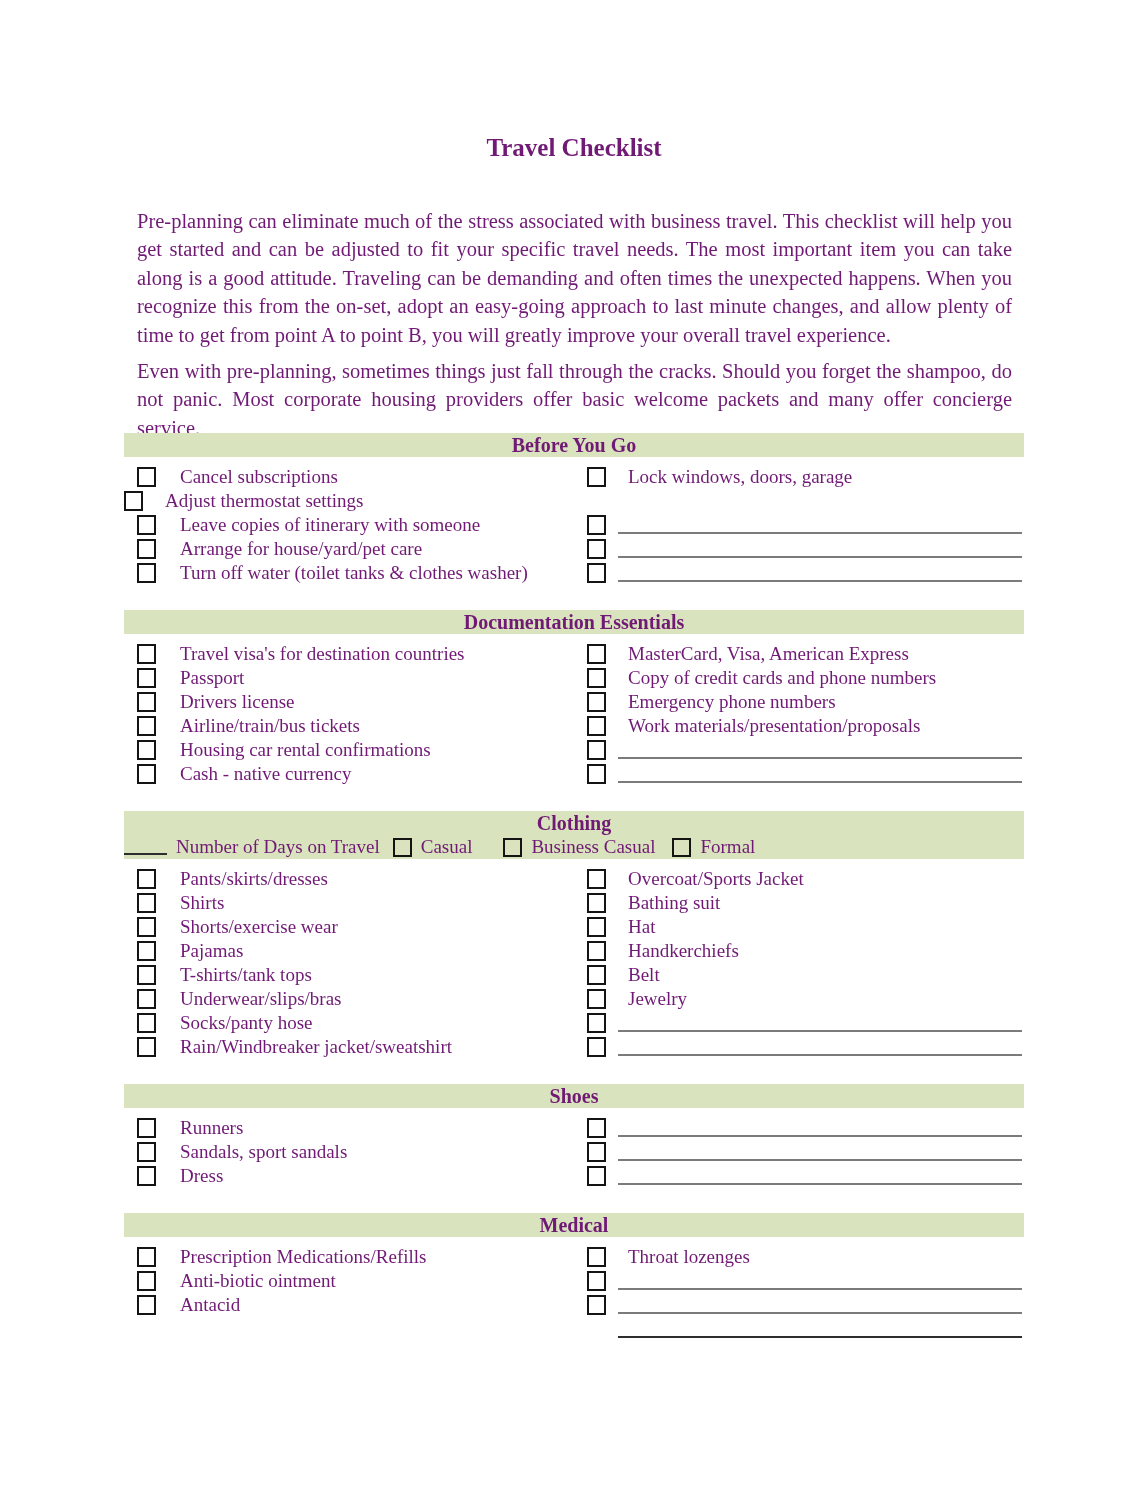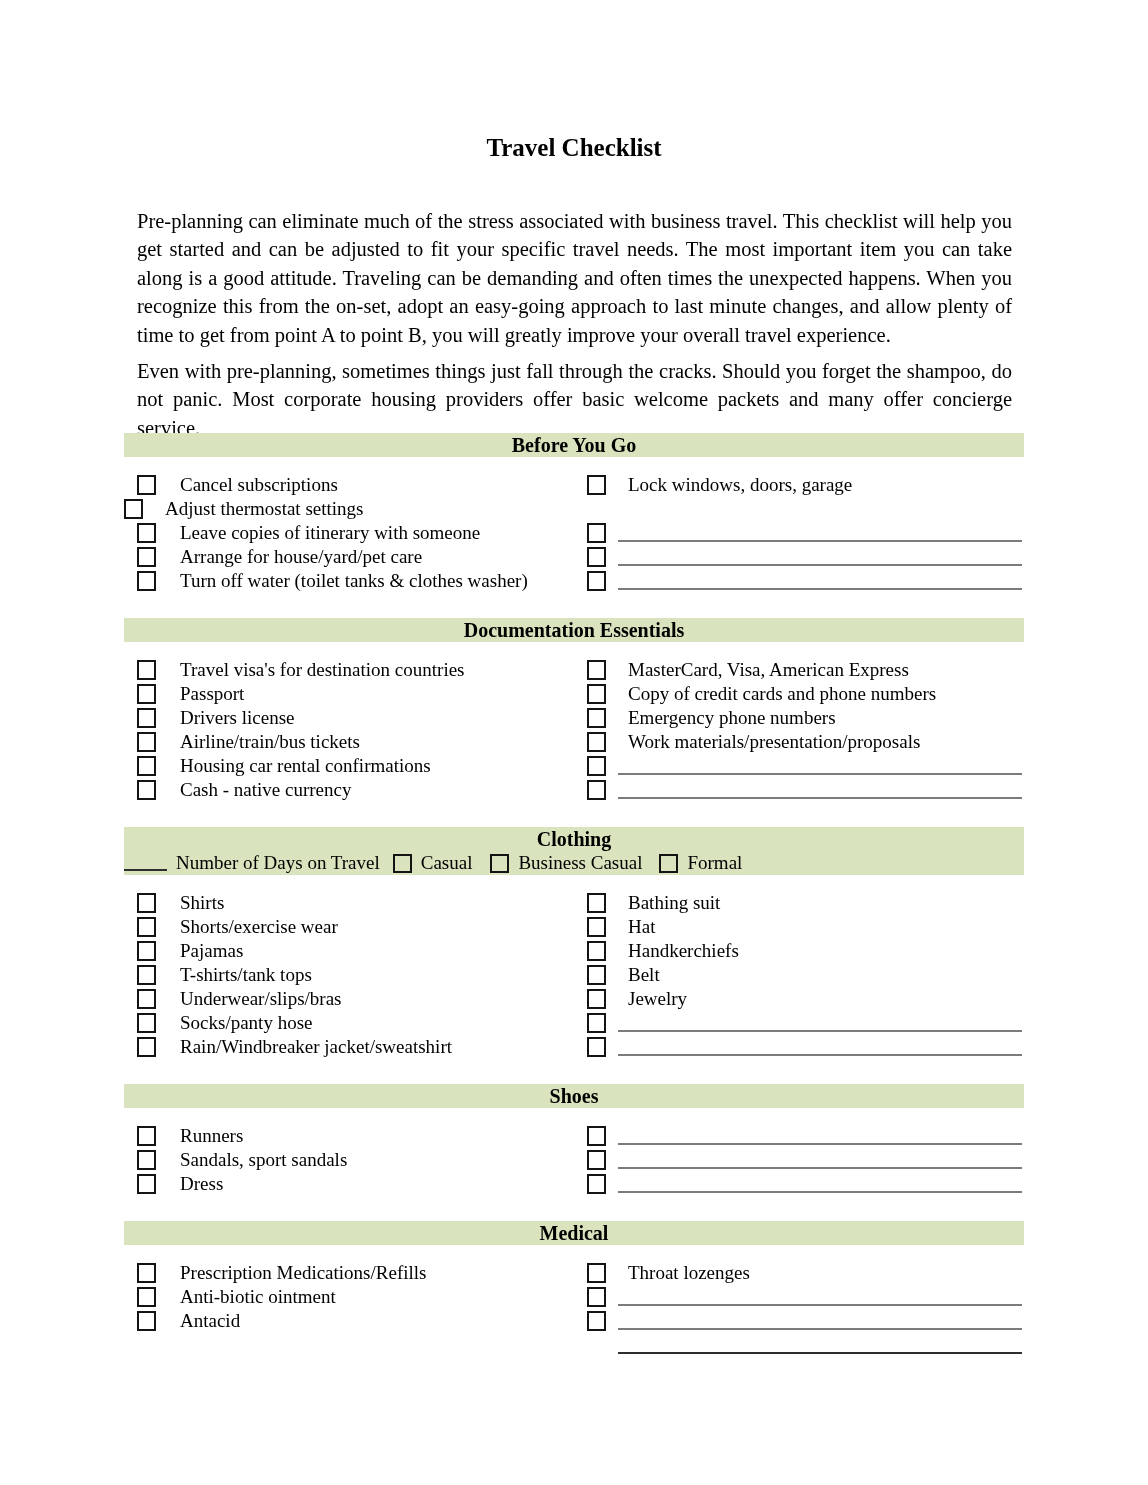--- a/index.html
+++ b/index.html
@@ -2,21 +2,21 @@
 <html style="--header-bg: #d9e3bd;"><head>
 <meta charset="utf-8">
 <style>
   html,body { margin:0; padding:0; background:#e8e8e8; }
   .page {
     position:relative;
     width:1148px; height:1485px;
     margin:0 auto;
     background:#ffffff;
     font-family:"Liberation Serif", serif;
-    color:#000000;
+    color:#701a75;
     overflow:hidden;
   }
   .doc-title {
     position:absolute; top:133px; left:0; width:100%;
     text-align:center; font-size:25px; font-weight:bold; line-height:30px;
   }
   .para {
     position:absolute; left:137px; width:875px;
     font-size:20.5px; line-height:28.6px; text-align:justify;
   }
@@ -36,24 +36,24 @@
   .sub-blank {
     width:43px; height:14px; border-bottom:2px solid #2e2e2e;
     margin-right:9px;
   }
   .sub-label { margin-right:13px; white-space:nowrap; }
   .sub-cb {
     width:15px; height:15px; border:2px solid #141414;
     background:transparent; margin-right:9px; flex:none;
   }
   .sub-opt { white-space:nowrap; }
-  .sub-opt.gap-lg { margin-right:18px; }
+  .sub-opt.gap-lg { margin-right:31px; }
   .sub-opt.gap-md { margin-right:17px; }
 
-  .rows { padding-top:16px; }
+  .rows { padding-top:8px; }
   .row { display:flex; height:24px; align-items:flex-start; }
   .cell-left {
     width:463px; box-sizing:border-box; padding-left:13px;
     display:flex; align-items:flex-start; flex:none;
   }
   .cell-right {
     width:437px; box-sizing:border-box;
     display:flex; align-items:flex-start; flex:none;
   }
   .cb {
@@ -211,20 +211,30 @@
             <div class="sub-cb"></div>
             <div class="sub-opt gap-md">Business Casual</div>
             <div class="sub-cb"></div>
             <div class="sub-opt">Formal</div>
           </div>
         </div>
         <div class="rows">
           <div class="row">
             <div class="cell-left">
               <div class="cb"></div>
+              <div class="item-label">Pants/skirts/dresses</div>
+            </div>
+            <div class="cell-right">
+              <div class="cb"></div>
+              <div class="item-label">Overcoat/Sports Jacket</div>
+            </div>
+          </div>
+          <div class="row">
+            <div class="cell-left">
+              <div class="cb"></div>
               <div class="item-label">Shirts</div>
             </div>
             <div class="cell-right">
               <div class="cb"></div>
               <div class="item-label">Bathing suit</div>
             </div>
           </div>
           <div class="row">
             <div class="cell-left">
               <div class="cb"></div>

